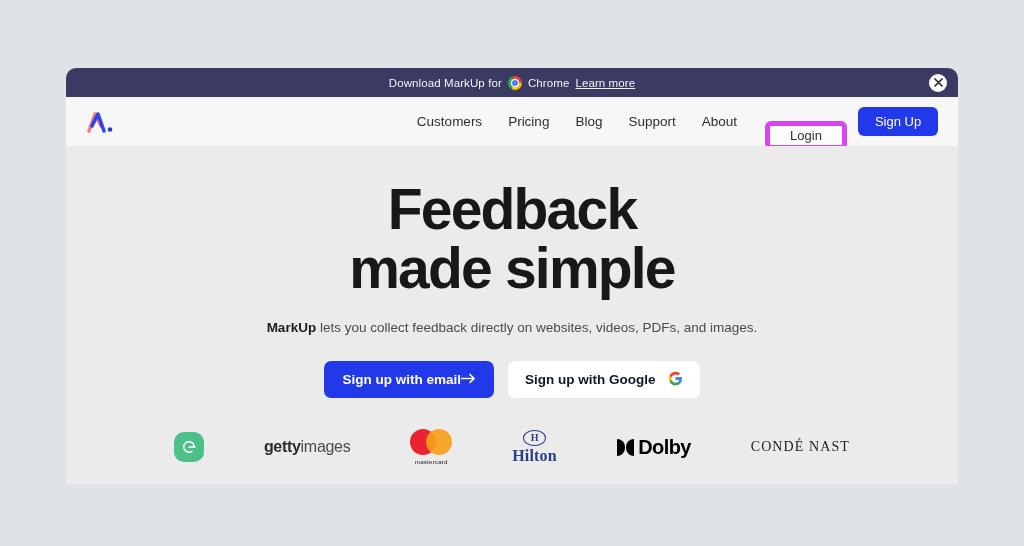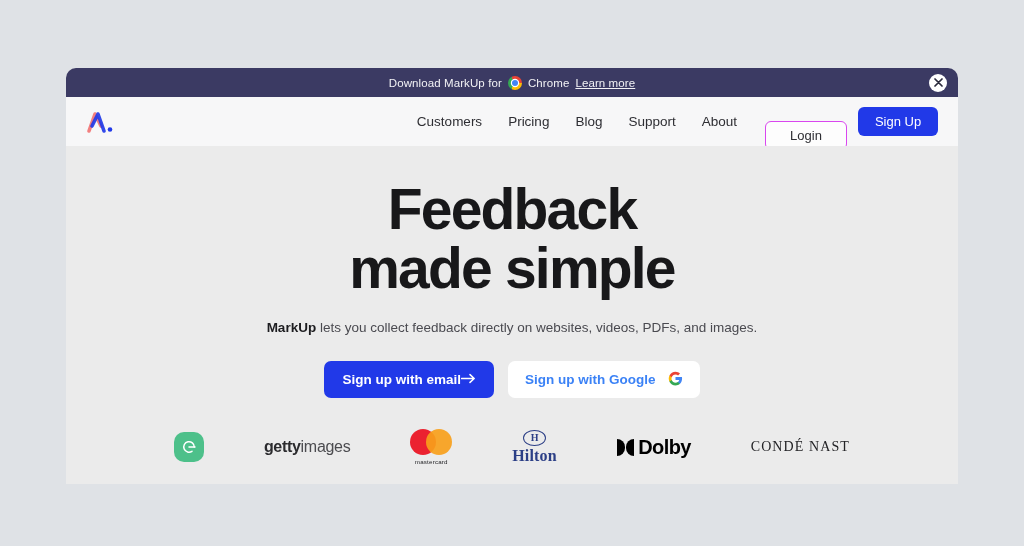--- a/index.html
+++ b/index.html
@@ -113,21 +113,21 @@
   }
   #nav-buttons {
     display: flex;
     align-items: center;
     gap: 11px;
     margin-left: 28px;
   }
   #login-button {
     width: 82px;
     height: 29px;
-    border: 1px solid #d946ef;
+    border: 5px solid #d946ef;
     border-radius: 6px;
     background: #fdfdfd;
     color: #2e2e33;
     font-size: 13px;
     font-family: "Liberation Sans", sans-serif;
     cursor: pointer;
     display: flex;
     align-items: center;
     justify-content: center;
     padding: 0;
@@ -197,21 +197,21 @@
     cursor: pointer;
     display: flex;
     align-items: center;
   }
   #cta-google {
     height: 37px;
     padding: 0 17px;
     border: none;
     border-radius: 7px;
     background: #ffffff;
-    color: #3b82f6;
+    color: #0f172a;
     font-size: 13.5px;
     font-weight: bold;
     font-family: "Liberation Sans", sans-serif;
     cursor: pointer;
     display: flex;
     align-items: center;
     gap: 12px;
   }
 
   

